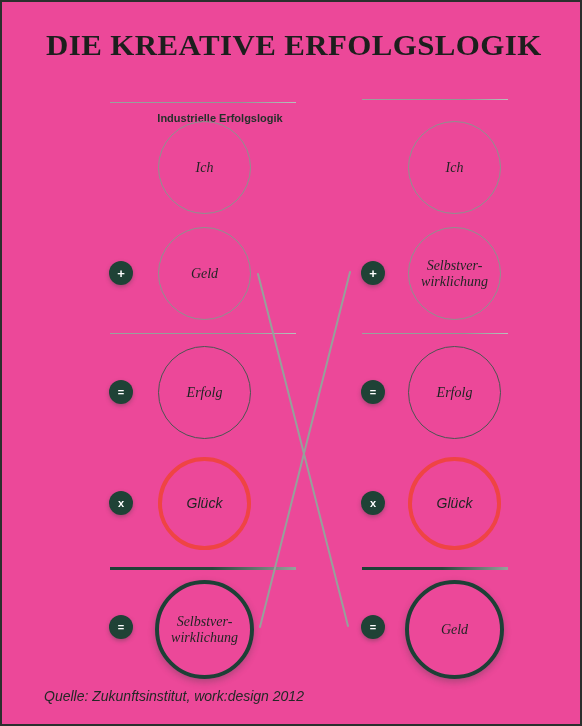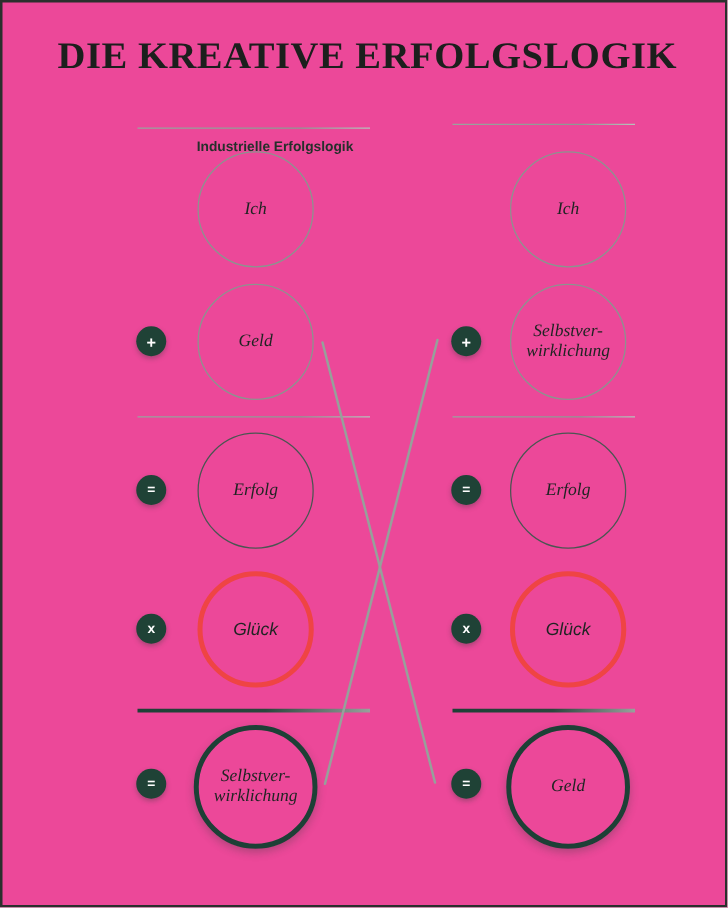--- a/index.html
+++ b/index.html
@@ -179,14 +179,15 @@
   <div class="divider thick" style="left:360px; top:565px; width:146px;"></div>
 
   <div class="op small" style="left:359px; top:613px;">=</div>
   <div class="node w4" style="left:403px; top:578px; width:99px; height:99px;">Geld</div>
 
   <svg id="crosslines" viewBox="0 0 582 726" xmlns="http://www.w3.org/2000/svg">
     <line x1="256" y1="272" x2="346" y2="624" stroke="#97a09b" stroke-width="2" stroke-linecap="round"></line>
     <line x1="348" y1="270" x2="258" y2="625" stroke="#97a09b" stroke-width="2" stroke-linecap="round"></line>
   </svg>
 
+  <div id="source">Quelle: Zukunftsinstitut, work:design 2012</div>
 
 </div>
 
 </body></html>

